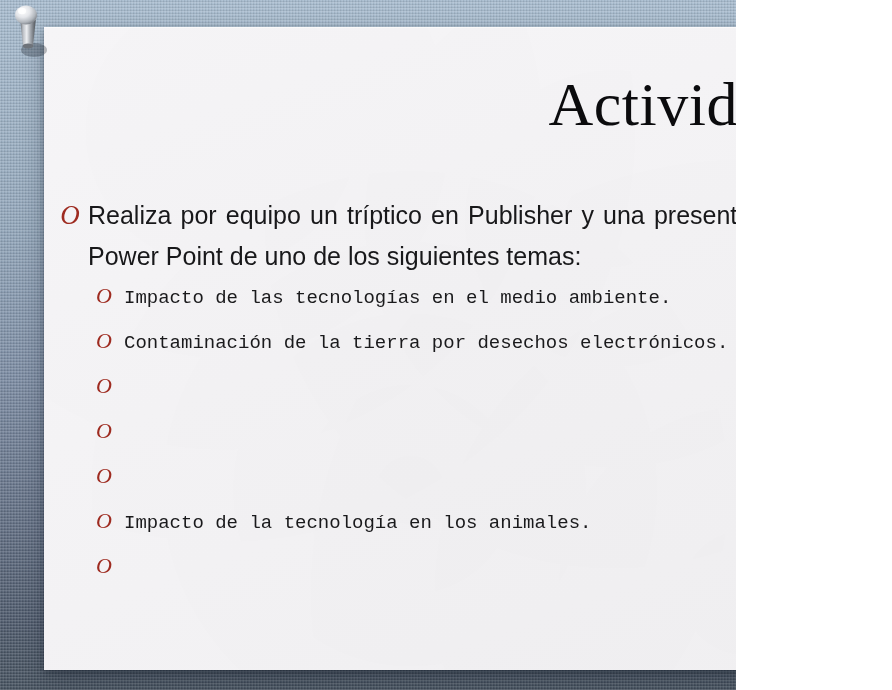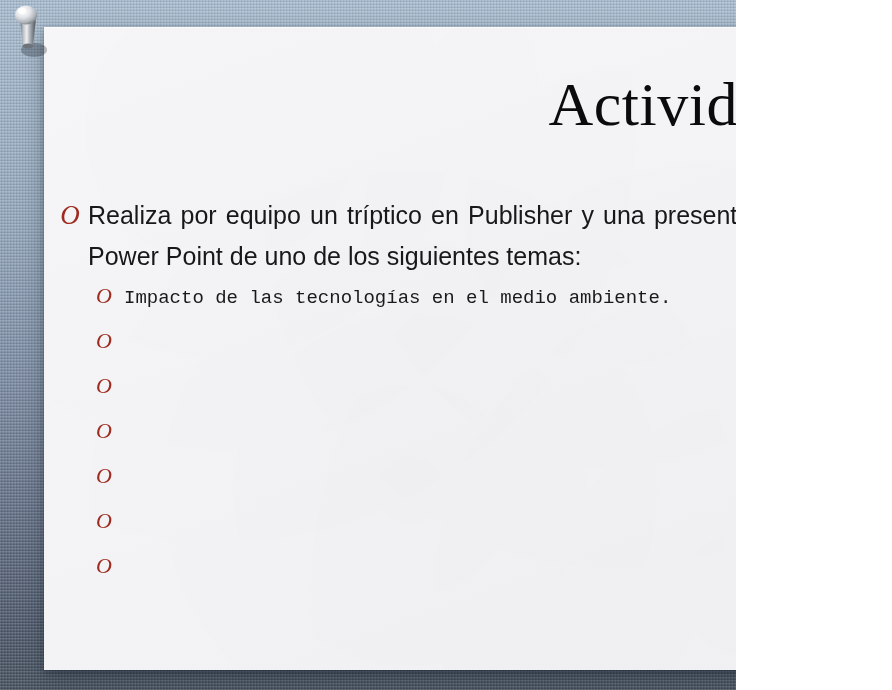--- a/index.html
+++ b/index.html
@@ -215,36 +215,38 @@
 
       <div id="sub-list">
 
         <div class="lvl2">
           <span class="bullet">O</span>
           <span class="txt">Impacto de las tecnologías en el medio ambiente.</span>
         </div>
 
         <div class="lvl2">
           <span class="bullet">O</span>
-        </div>
-
-        <div class="lvl2">
-          <span class="bullet">O</span>
-        </div>
-
-        <div class="lvl2">
-          <span class="bullet">O</span>
-        </div>
-
-        <div class="lvl2">
-          <span class="bullet">O</span>
-        </div>
-
-        <div class="lvl2">
-          <span class="bullet">O</span>
+          <span class="txt">Contaminación de la tierra por desechos electrónicos.</span>
+        </div>
+
+        <div class="lvl2">
+          <span class="bullet">O</span>
+        </div>
+
+        <div class="lvl2">
+          <span class="bullet">O</span>
+        </div>
+
+        <div class="lvl2">
+          <span class="bullet">O</span>
+        </div>
+
+        <div class="lvl2">
+          <span class="bullet">O</span>
+          <span class="txt">Impacto de la tecnología en los animales.</span>
         </div>
 
         <div class="lvl2">
           <span class="bullet">O</span>
         </div>
 
       </div>
     </div>
   </div>
 

